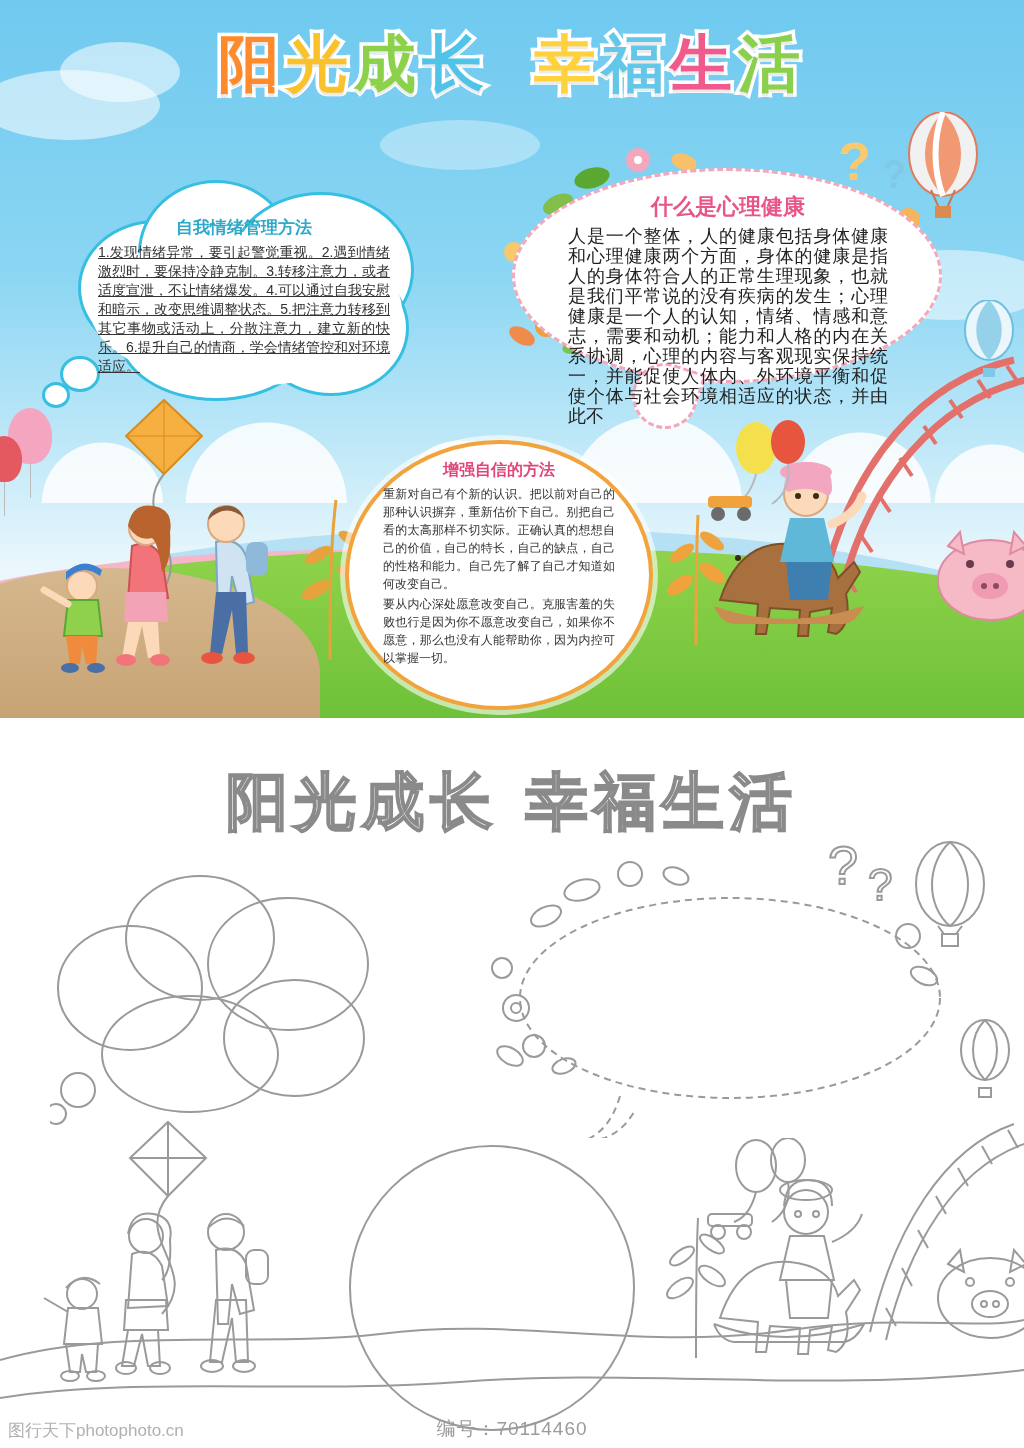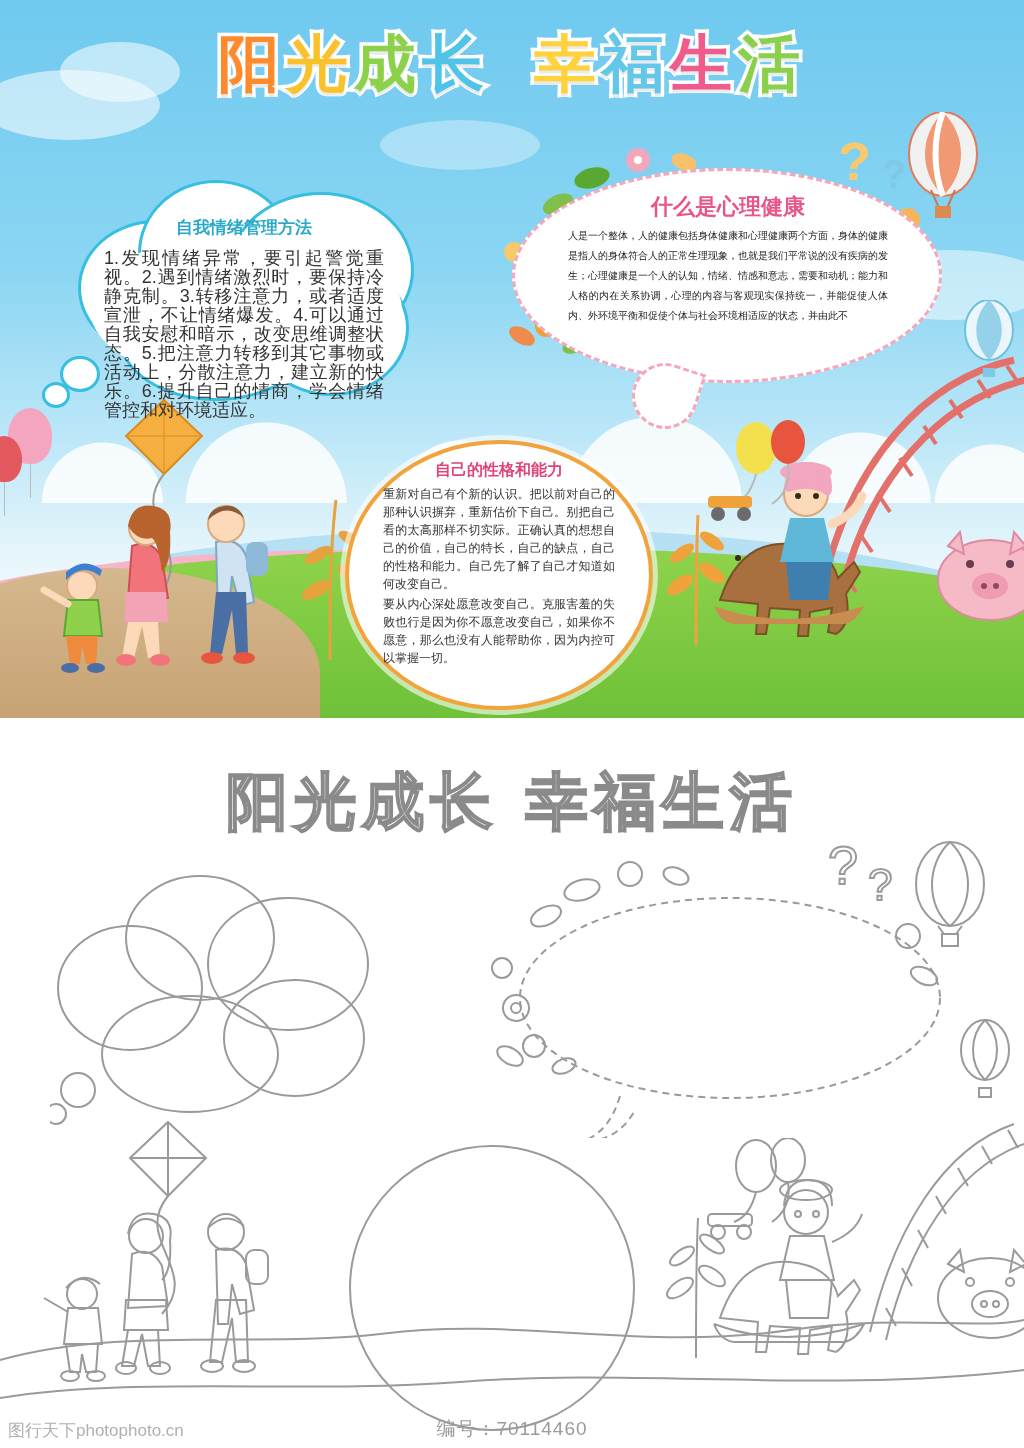--- a/index.html
+++ b/index.html
@@ -41,31 +41,31 @@
   .t1{color:#ff8a2b}.t2{color:#f9c22b}.t3{color:#8bd24a}.t4{color:#4fc4e8}
   .t5{color:#ffd23b}.t6{color:#62c7e8}.t7{color:#f05a8c}.t8{color:#8ad04c}
   .gap{display:inline-block;width:44px}
 
   
   .cloudbox{position:absolute;left:78px;top:180px;width:330px;height:215px;}
   .cloudbox .cb{position:absolute;background:#fff;border:3px solid #36bfe0;border-radius:50%;}
   .cloudbox .inner{position:absolute;left:16px;top:36px;width:300px;height:172px;z-index:3;}
   .cloudbox h3{margin:0 0 4px;text-align:center;color:#2aa9c9;font-size:17px;
     font-family:"Liberation Serif","DejaVu Serif",serif;font-weight:bold;}
-  .cloudbox p{margin:10px;font-size:18px;line-height:19px;color:#333;text-align:justify;text-indent:0;}
+  .cloudbox p{margin:4px;font-size:14px;line-height:19px;color:#333;text-align:justify;text-indent:0;text-decoration:underline;}
 
   
   .ovalbox{position:absolute;left:512px;top:168px;width:430px;height:215px;}
   .ovalbox .ring{position:absolute;inset:0;background:#fff;border:3px dashed #f6a7bb;border-radius:50%;}
   .ovalbox .tail{position:absolute;left:120px;bottom:-46px;width:60px;height:60px;background:#fff;
     border:3px dashed #f6a7bb;border-radius:50% 0 50% 50%;transform:rotate(18deg);}
   .ovalbox .txt{position:absolute;left:56px;top:24px;width:320px;}
   .ovalbox h3{margin:0 0 4px;text-align:center;color:#e8558a;font-size:22px;
     font-family:Liberation Serif, serif;font-weight:bold;}
-  .ovalbox p{margin:0;font-size:10px;line-height:20px;color:#222;text-align:justify;}
+  .ovalbox p{margin:0;font-size:18px;line-height:20px;color:#222;text-align:justify;}
   .ovalwide{position:absolute;left:540px;top:300px;width:400px;font-size:12.6px;line-height:20px;color:#222;text-align:center;}
 
   
   .circlebox{position:absolute;left:345px;top:440px;width:300px;height:262px;
     background:#fff;border:4px solid #f2a33c;border-radius:50%;box-shadow:0 0 0 5px rgba(255,255,255,.6);}
   .circlebox h3{margin:16px 0 4px;text-align:center;color:#e0457b;font-size:16px;
     font-family:"Liberation Serif","DejaVu Serif",serif;font-weight:bold;}
   .circlebox p{margin:0 34px 2px;font-size:12px;line-height:18px;color:#333;text-align:justify;text-indent:0;}
 
   
@@ -215,21 +215,21 @@
   <div class="ovalbox">
     <div class="ring"></div>
     <div class="tail"></div>
     <div class="txt">
       <h3>什么是心理健康</h3>
       <p>人是一个整体，人的健康包括身体健康和心理健康两个方面，身体的健康是指人的身体符合人的正常生理现象，也就是我们平常说的没有疾病的发生；心理健康是一个人的认知，情绪、情感和意志，需要和动机；能力和人格的内在关系协调，心理的内容与客观现实保持统一，并能促使人体内、外环境平衡和促使个体与社会环境相适应的状态，并由此不</p>
     </div>
   </div>
 
   <div class="circlebox">
-    <h3>自己的性格和能力</h3>
+    <h3>增强自信的方法</h3>
     <p>重新对自己有个新的认识。把以前对自己的那种认识摒弃，重新估价下自己。别把自己看的太高那样不切实际。正确认真的想想自己的价值，自己的特长，自己的缺点，自己的性格和能力。自己先了解了自己才知道如何改变自己。</p>
     <p>要从内心深处愿意改变自己。克服害羞的失败也行是因为你不愿意改变自己，如果你不愿意，那么也没有人能帮助你，因为内控可以掌握一切。</p>
   </div>
 
   <svg width="300" height="210" style="position:absolute;left:20px;top:480px;">
 
     <g>
       <path d="M196,62 q22,-6 30,14 l8,46 -14,4 -8,-30 -4,40 -10,0 z" fill="#cfe3f2" stroke="#7fa8c4" stroke-width="2"></path>
       <circle cx="206" cy="44" r="18" fill="#fcd9b8" stroke="#d9a97f" stroke-width="2"></circle>
       <path d="M188,40 q18,-18 36,-2 q-6,-14 -20,-12 q-14,2 -16,14" fill="#8a5a3b"></path>

